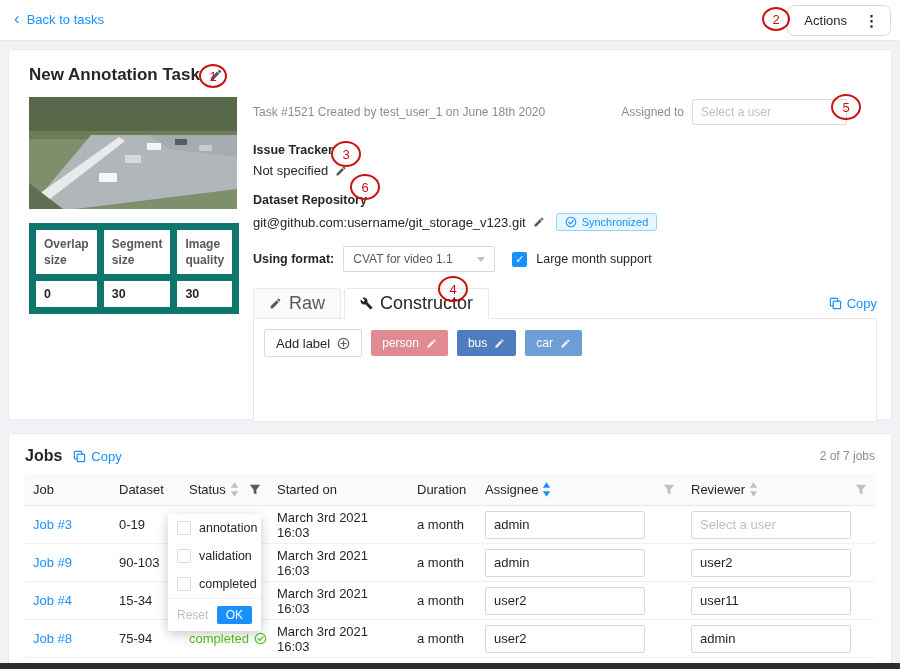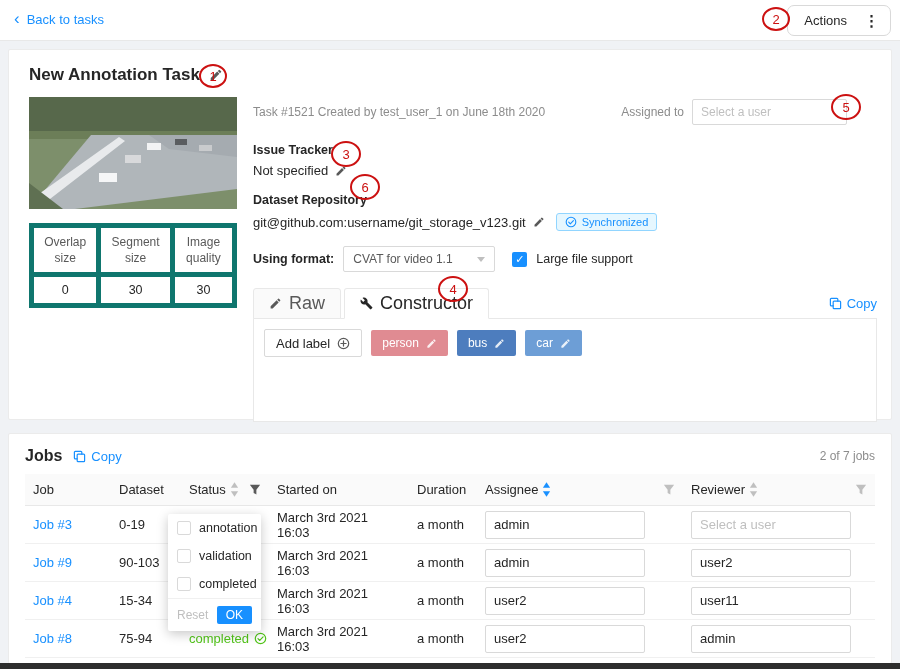--- a/index.html
+++ b/index.html
@@ -22,21 +22,21 @@
   .task-title-row { position: absolute; left: 20px; top: 15px; display: flex; align-items: center; gap: 9px; }
   .task-title-row h1 { font-size: 17px; font-weight: 600; color: #262626; }
   .icon-pencil { width: 14px; height: 14px; fill: #595959; cursor: pointer; }
   .icon-pencil.small { width: 12px; height: 12px; }
   .icon-pencil.white { fill: rgba(255,255,255,.85); width: 11px; height: 11px; }
 
   
   .left-col { position: absolute; left: 20px; top: 47px; width: 208px; }
   .thumb { width: 208px; height: 112px; display: block; }
   .params { margin-top: 14px; border-collapse: collapse; width: 208px; }
-  .params th, .params td { border: 5px solid #0f766e; font-weight: 400; text-align: center; padding: 6px 8px; font-size: 12.5px; }
+  .params th, .params td { border: 7px solid #0f766e; font-weight: 700; text-align: left; padding: 6px 8px; font-size: 12.5px; }
   .params th { color: #595959; font-size: 12px; line-height: 1.35; vertical-align: top; }
 
   
   .right-col { position: absolute; left: 244px; top: 49px; width: 624px; }
   .meta-row { display: flex; align-items: center; }
   .meta-text { color: #8c8c8c; font-size: 12px; flex: 1; }
   .assigned-label { color: #8c8c8c; font-size: 12px; margin-right: 8px; }
   .text-input { height: 26px; border: 1px solid #d9d9d9; border-radius: 2px; padding: 0 8px; font-size: 12px; font-family: "Liberation Sans", sans-serif; color: #262626; outline: none; }
   .assignee-input { width: 155px; }
   input::placeholder { color: #bfbfbf; }
@@ -200,21 +200,21 @@
         </div>
       </div>
 
       <div class="format-row">
         <span class="format-label">Using format:</span>
         <div class="select">
           <span>CVAT for video 1.1</span>
           <span class="caret"></span>
         </div>
         <span class="cb-checked">✓</span>
-        <span class="cb-label">Large file support</span>
+        <span class="cb-label">Large month support</span>
       </div>
 
       <div class="tabs-row">
         <div class="tab">
           <svg viewBox="0 0 24 24">
               <path d="M3 17.25V21h3.75L17.81 9.94l-3.75-3.75L3 17.25zM20.71 7.04c.39-.39.39-1.02 0-1.41l-2.34-2.34a.996.996 0 0 0-1.41 0l-1.83 1.83 3.75 3.75 1.83-1.83z"></path>
             </svg>
           <span>Raw</span>
         </div>
         <div class="tab active">

